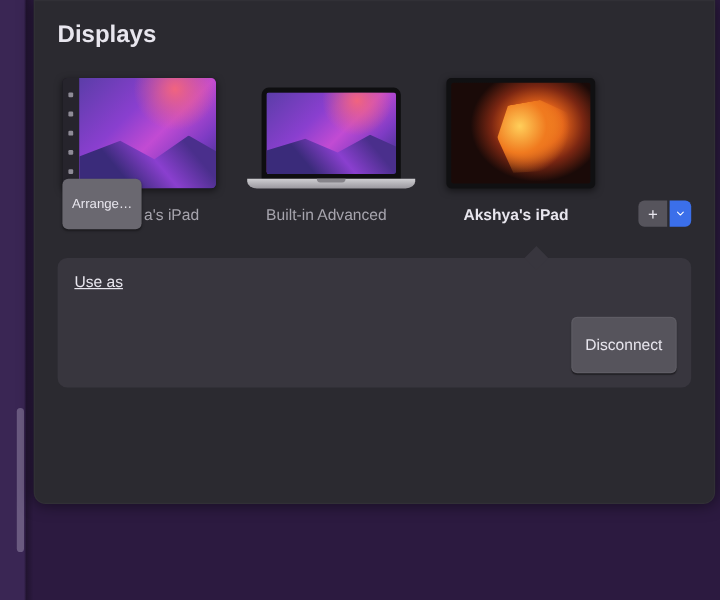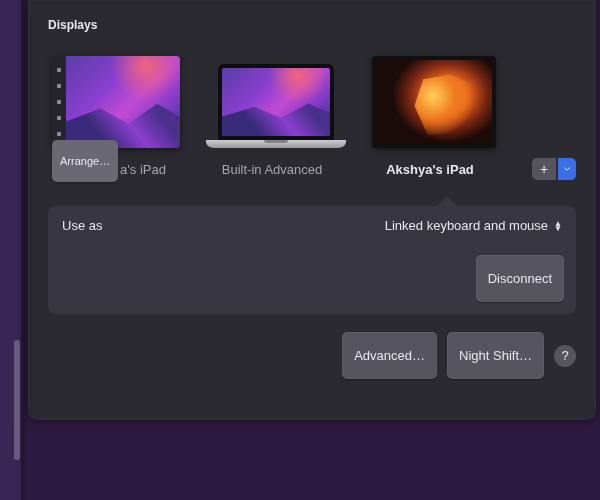--- a/index.html
+++ b/index.html
@@ -46,21 +46,21 @@
     position: absolute;
     left: 28px; right: 4px; top: 0; bottom: 80px;
     background: var(--bg-panel);
     border-radius: 0 0 10px 10px;
     box-shadow: inset 0 0 0 1px rgba(255,255,255,0.03), 0 0 12px rgba(0,0,0,0.5);
     padding: 18px 20px 20px 20px;
     display: flex;
     flex-direction: column;
   }
   .title {
-    font-size: 12px;
+    font-size: 20px;
     font-weight: 600;
     margin-bottom: 24px;
   }
   .display-row {
     display: flex;
     align-items: flex-end;
     gap: 26px;
     position: relative;
     padding: 0 4px;
   }
@@ -221,20 +221,21 @@
     transform: rotate(45deg);
     top: -7px;
   }
 
   .settings-block {
     margin-top: 26px;
     background: var(--bg-settings-row);
     border-radius: 8px;
     position: relative;
     padding: 0;
+    text-decoration: underline;
   }
   .row {
     display: flex;
     align-items: center;
     padding: 12px 14px;
   }
   .row-label { color: var(--text); }
   .row-value {
     margin-left: auto;
     display: flex;
@@ -336,33 +337,21 @@
             <path d="M1 3 L5 7 L9 3" stroke="white" stroke-width="1.5" fill="none" stroke-linecap="round" stroke-linejoin="round"></path>
           </svg>
       </button>
     </div>
   </div>
 
   <div class="settings-block">
     <div class="pointer" style="left: 392px;"></div>
     <div class="row">
       <span class="row-label">Use as</span>
-      <span class="row-value">
-        <span>Linked keyboard and mouse</span>
-        <span class="updown">
-          <span>▲</span>
-            <span>▼</span>
-        </span>
-      </span>
     </div>
     <div class="disconnect-row">
       <div style="margin-left:auto;">
         <button class="btn">Disconnect</button>
       </div>
     </div>
   </div>
 
-  <div class="footer-row">
-    <button class="btn">Advanced…</button>
-    <button class="btn">Night Shift…</button>
-    <button class="help-btn">?</button>
-  </div>
 </div>
 
 </body></html>

